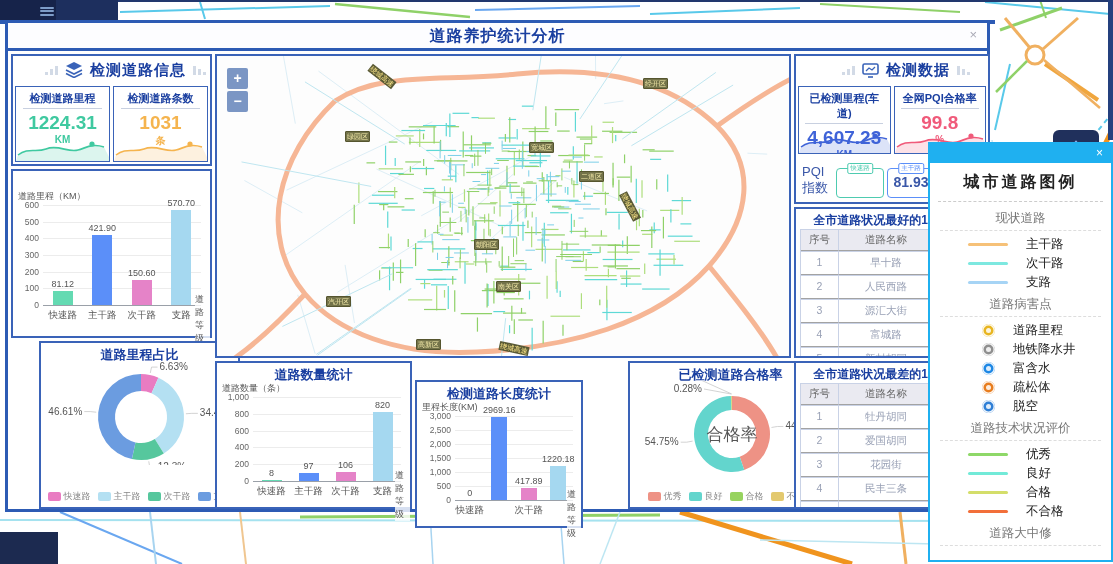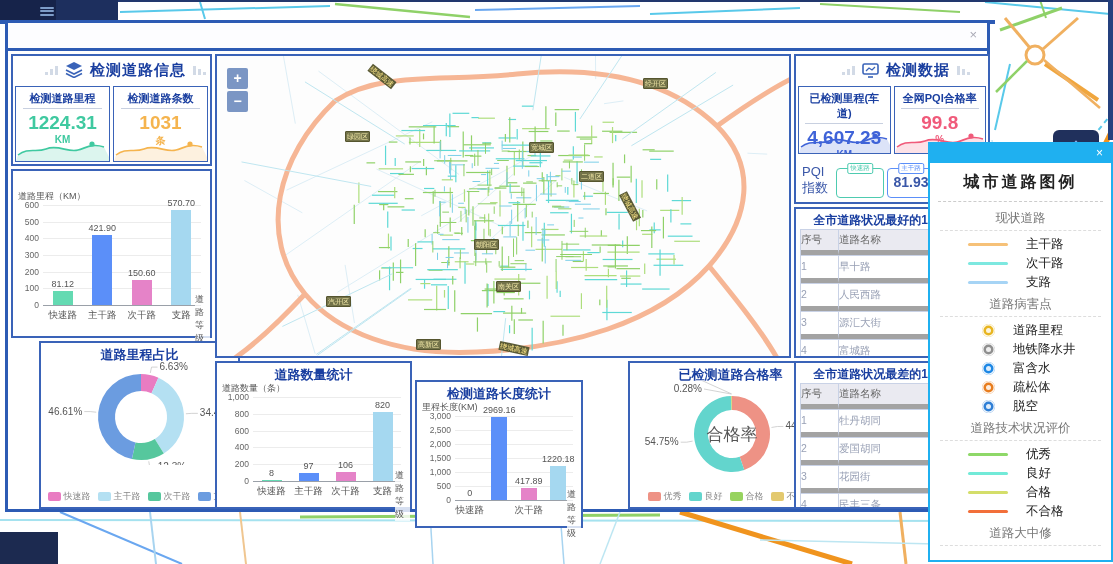--- a/index.html
+++ b/index.html
@@ -70,21 +70,21 @@
   .pqi-row{position:absolute;left:4px;right:2px;top:106px;height:40px;}
   .pqi-label{position:absolute;left:2px;top:2px;font-size:13px;color:#3a57a8;line-height:16px;}
   .pqi-box{position:absolute;top:6px;width:46px;height:28px;border:1.5px solid;border-radius:4px;background:#fff;}
   .pqi-box .chip{position:absolute;left:50%;top:-6px;transform:translateX(-50%);font-size:6.5px;background:#fff;
     border:1px solid;border-radius:2px;padding:0 2px;white-space:nowrap;}
   .pqi-box .pv{position:absolute;left:0;right:0;top:5px;text-align:center;font-size:14px;font-weight:bold;color:#3a57a8;}
   
   .tbl-title{position:absolute;left:0;right:0;top:3px;text-align:center;font-size:12px;font-weight:bold;color:#1a3fa0;white-space:nowrap;}
   .tbl{position:absolute;left:4px;right:4px;top:20px;bottom:0;overflow:hidden;font-size:10.5px;}
   .trow{display:grid;grid-template-columns:38px 95px 1fr;border-left:1px solid #c9d2e6;border-top:1px solid #c9d2e6;}
-  .trow>div{border-right:1px solid #c9d2e6;border-bottom:5px solid #a3a3a3;text-align:left;padding:4px 0;color:#98a0b5;}
+  .trow>div{border-right:1px solid #c9d2e6;border-bottom:1px solid #a3a3a3;text-align:center;padding:4px 0;color:#98a0b5;}
   .trow.head>div{background:#eaeaf1;color:#666;padding:3px 0;}
   
   .legend-panel{position:absolute;left:928px;top:142px;width:185px;height:420px;z-index:3;
     background:#fff;border:2px solid #1fb0f0;box-sizing:border-box;font-family:"Liberation Serif",serif;}
   .lg-head{position:absolute;left:0;top:0;right:0;height:19px;background:#1fb0f0;}
   .lg-close{position:absolute;right:8px;top:2px;color:#fff;font-size:12px;cursor:pointer;font-family:"Liberation Sans",sans-serif;}
   .lg-title{position:absolute;left:0;right:0;top:28px;text-align:center;font-size:16px;font-weight:bold;color:#222;letter-spacing:3px;
     border-bottom:1px dashed #ccc;padding-bottom:8px;margin:0 8px;}
   .lg-body{position:absolute;left:0;right:0;top:62px;bottom:4px;}
   .lg-sec-h{text-align:center;font-size:12.5px;color:#777;padding:4px 0 3px;border-bottom:1px dashed #ddd;margin:0 10px 4px;}
@@ -148,20 +148,21 @@
 </div>
 <div class="top-border"></div>
 <div class="chev-btn">
   <svg width="16" height="12" viewBox="0 0 16 12">
     <path d="M2,10 L8,3 L14,10" fill="none" stroke="#8fb0e8" stroke-width="2.2"></path>
     </svg>
 </div>
 
 <div class="dashboard">
   <div class="titlebar">
+    <span class="db-title">道路养护统计分析</span>
     <span class="db-close">×</span>
   </div>
 
   <section class="panel p-info">
     <div class="phead">
       <span class="deco">
           <i style="height:3px"></i>
           <i style="height:6px"></i>
           <i style="height:9px"></i>
         </span>

